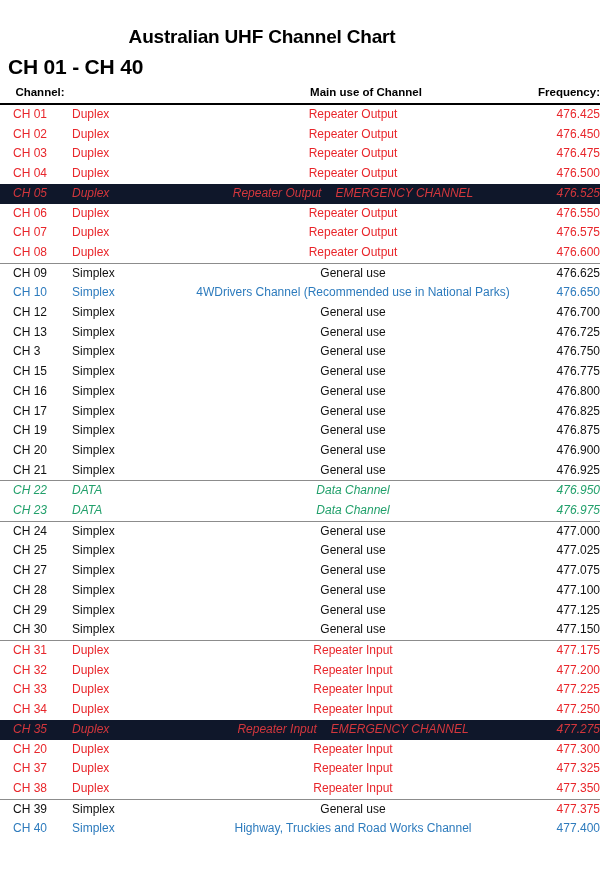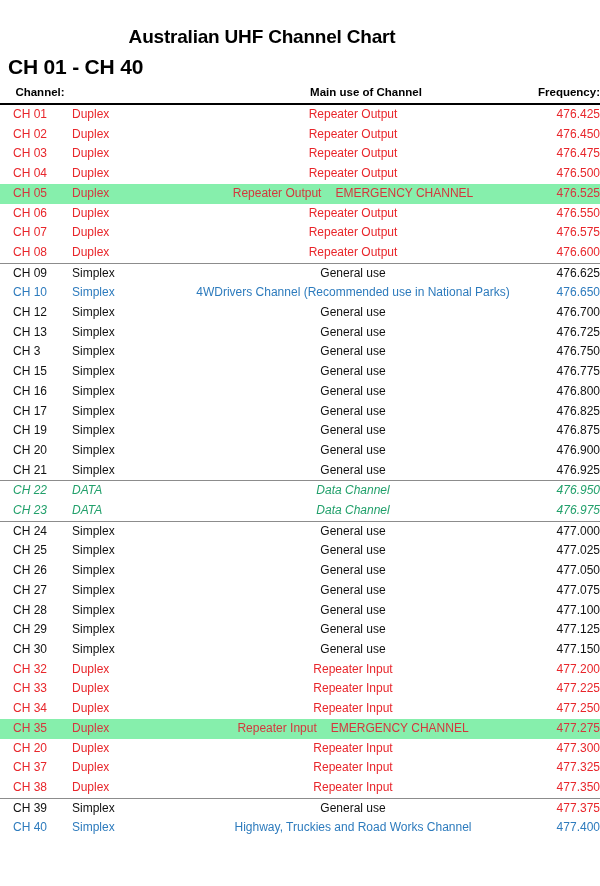--- a/index.html
+++ b/index.html
@@ -83,21 +83,22 @@
   td.freq { text-align: right; }
 
   
   tr.grp-duplex  td { color: #e8262b; }
   tr.grp-simplex td { color: #111111; }
   tr.grp-blue    td { color: #2d7bbd; margin-top: 16px; }
   tr.grp-data    td { color: #22a06b; font-style: italic; }
 
   
   tr.emergency {
-    background: #86efac;
+    background: #0f172a;
+    font-style: italic;
   }
   tr.emergency td { color: #d4373d; }
 
   
   td.freq-red { color: #e8262b !important; }
 
   
   tr.sep-above td {
     border-top: 1.3px solid #8c8c8c;
   }
@@ -262,26 +263,20 @@
           <td class="use">General use</td>
           <td class="freq">477.000</td>
         </tr>
         <tr class="grp-simplex">
           <td class="ch">CH 25</td>
           <td class="mode">Simplex</td>
           <td class="use">General use</td>
           <td class="freq">477.025</td>
         </tr>
         <tr class="grp-simplex">
-          <td class="ch">CH 26</td>
-          <td class="mode">Simplex</td>
-          <td class="use">General use</td>
-          <td class="freq">477.050</td>
-        </tr>
-        <tr class="grp-simplex">
           <td class="ch">CH 27</td>
           <td class="mode">Simplex</td>
           <td class="use">General use</td>
           <td class="freq">477.075</td>
         </tr>
         <tr class="grp-simplex">
           <td class="ch">CH 28</td>
           <td class="mode">Simplex</td>
           <td class="use">General use</td>
           <td class="freq">477.100</td>
@@ -290,20 +285,26 @@
           <td class="ch">CH 29</td>
           <td class="mode">Simplex</td>
           <td class="use">General use</td>
           <td class="freq">477.125</td>
         </tr>
         <tr class="grp-simplex">
           <td class="ch">CH 30</td>
           <td class="mode">Simplex</td>
           <td class="use">General use</td>
           <td class="freq">477.150</td>
+        </tr>
+        <tr class="grp-duplex sep-above">
+          <td class="ch">CH 31</td>
+          <td class="mode">Duplex</td>
+          <td class="use">Repeater Input</td>
+          <td class="freq">477.175</td>
         </tr>
         <tr class="grp-duplex">
           <td class="ch">CH 32</td>
           <td class="mode">Duplex</td>
           <td class="use">Repeater Input</td>
           <td class="freq">477.200</td>
         </tr>
         <tr class="grp-duplex">
           <td class="ch">CH 33</td>
           <td class="mode">Duplex</td>

